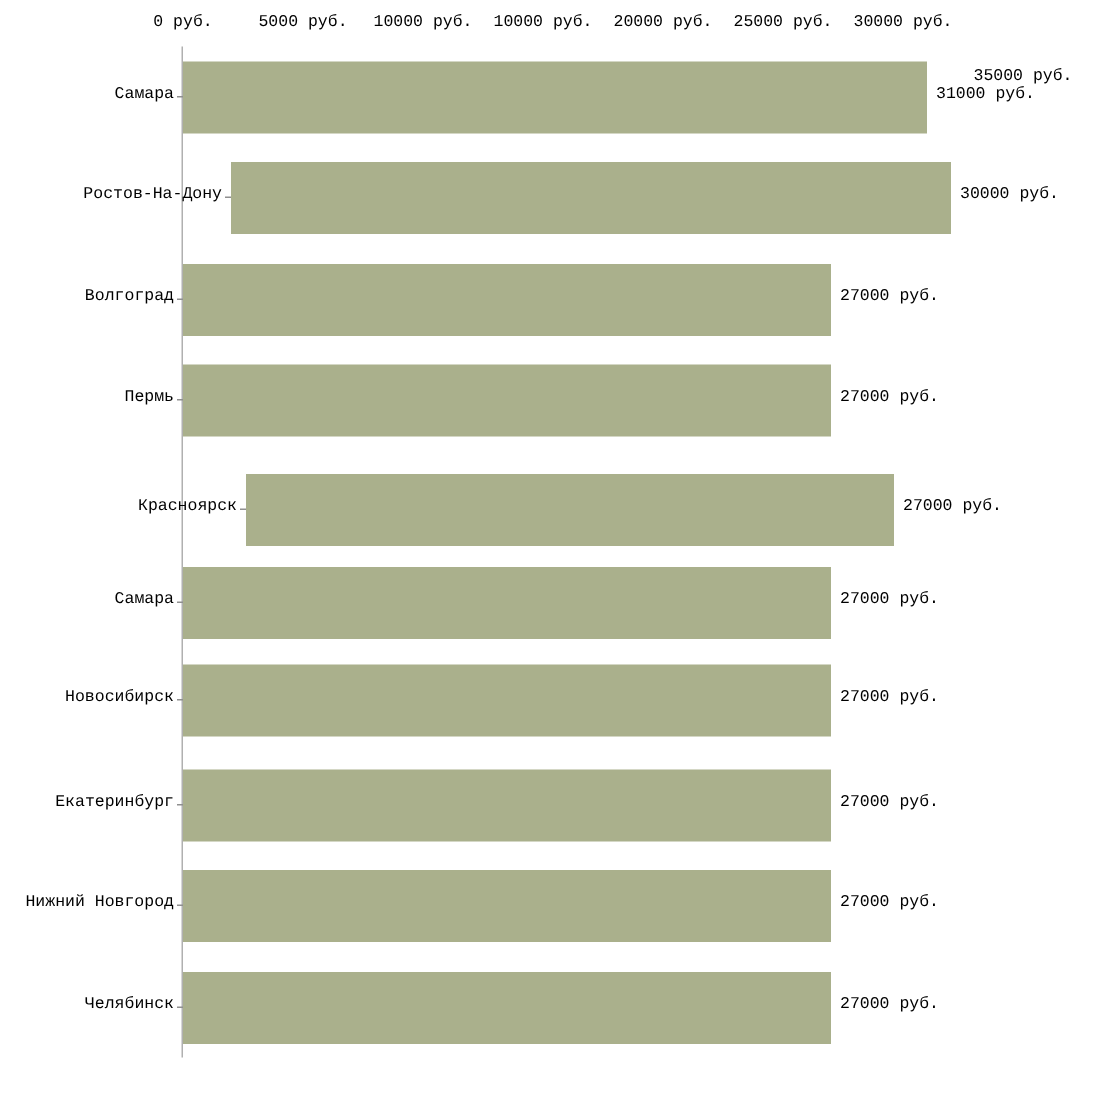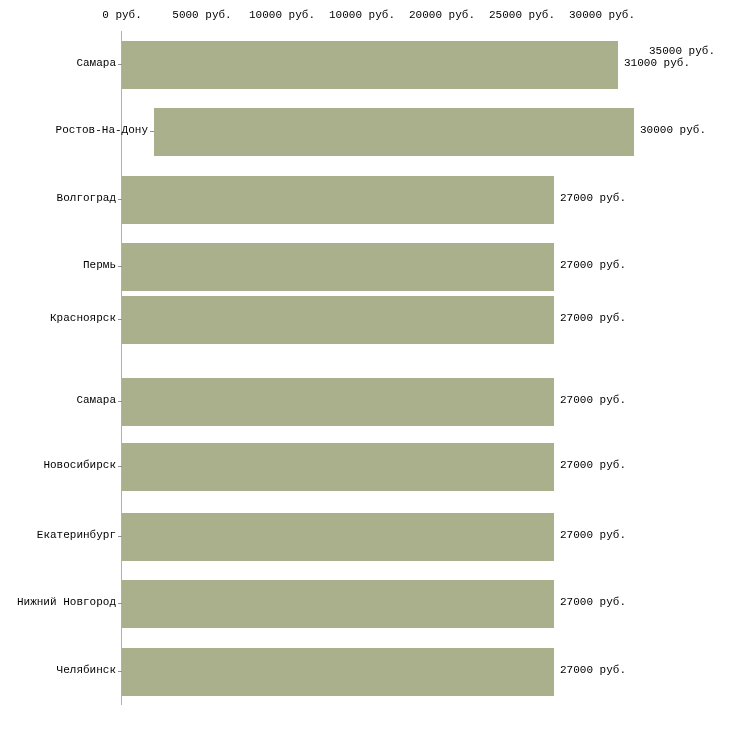--- a/index.html
+++ b/index.html
@@ -132,21 +132,21 @@
       <span class="val-label" style="left:432px;">27000 руб.</span>
     </div>
 
     <div class="row" style="top:202.2px;">
       <span class="cat-label">Пермь</span>
       <span class="tick-mark"></span>
       <div class="bar" style="width:432px;"></div>
       <span class="val-label" style="left:432px;">27000 руб.</span>
     </div>
 
-    <div class="row" style="top:255px;">
+    <div class="row" style="top:275px;margin-left:42px;">
       <span class="cat-label">Красноярск</span>
       <span class="tick-mark"></span>
       <div class="bar" style="width:432px;"></div>
       <span class="val-label" style="left:432px;">27000 руб.</span>
     </div>
 
     <div class="row" style="top:337px;">
       <span class="cat-label">Самара</span>
       <span class="tick-mark"></span>
       <div class="bar" style="width:432px;"></div>

